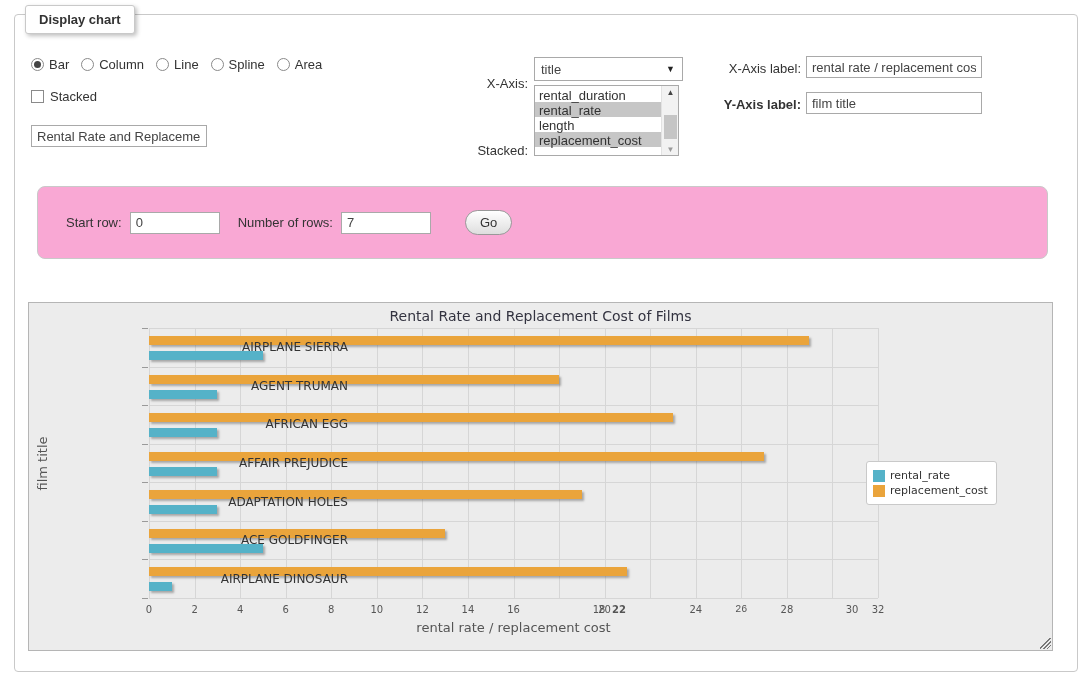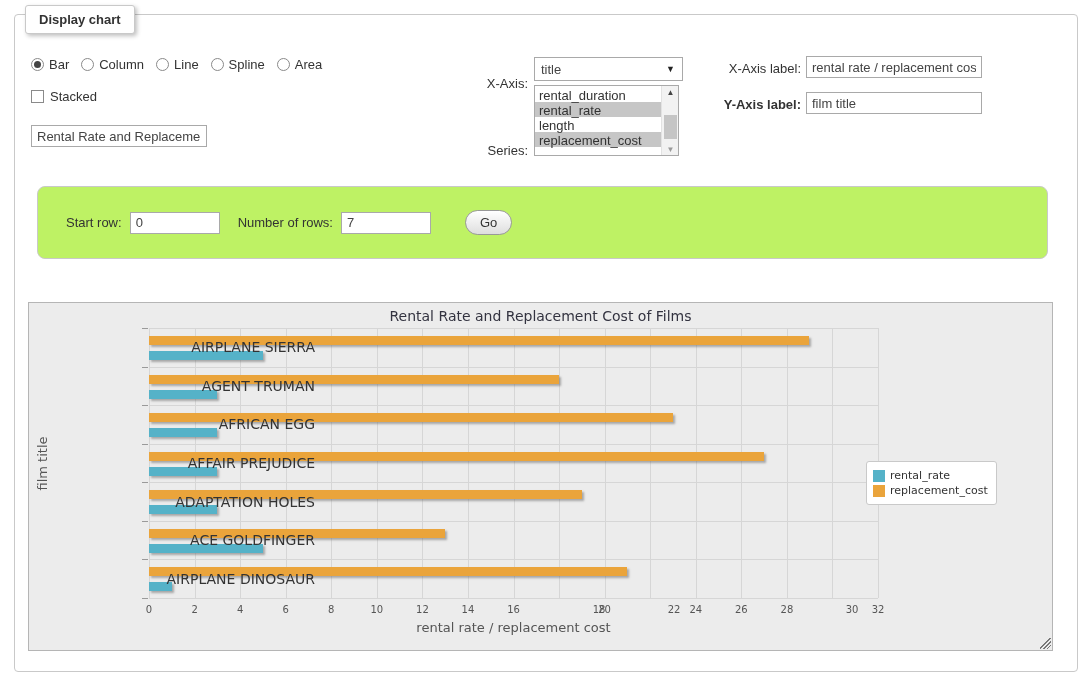--- a/index.html
+++ b/index.html
@@ -64,21 +64,21 @@
   }
   .scroll-arrow { position:absolute; left:0; width:17px; text-align:center; font-size:8px; }
   .scroll-arrow.up { top:2px; color:#444; }
   .scroll-arrow.down { bottom:1px; color:#9a9a9a; }
   .scroll-thumb { position:absolute; left:2px; top:29px; width:13px; height:24px; background:#c5c5c5; }
   #xlab-input { position:absolute; left:806px; top:56px; width:176px; }
   #ylab-input { position:absolute; left:806px; top:92px; width:176px; }
   
   .rows-panel {
     position:absolute; left:37px; top:186px; width:1011px; height:73px;
-    border:1px solid #c9c9c9; border-radius:8px; background:#bef264;
+    border:1px solid #c9c9c9; border-radius:8px; background:#f9a8d4;
     display:flex; align-items:center; padding-left:28px;
   }
   .rows-panel .lbl { margin-right:8px; }
   .rows-panel input.text { width:90px; margin-right:18px; }
   .go-button {
     margin-left:16px; padding:4px 14px; border:1px solid #999;
     border-radius:13px; background:linear-gradient(#ffffff,#dedede);
     font-size:13px; color:#333; cursor:pointer;
   }
   
@@ -86,22 +86,22 @@
     position:absolute; left:28px; top:302px; width:1025px; height:349px;
     background:#ececec; border:1px solid #b5b5b5;
     font-family:"DejaVu Sans", sans-serif;
   }
   .chart-title { position:absolute; top:5px; left:0; width:100%; text-align:center; font-size:14px; color:#333340; }
   .plot { position:absolute; left:120px; top:25px; width:729px; height:270px; }
   .gridline-v { position:absolute; top:0; bottom:0; width:1px; background:#d6d6d6; }
   .gridline-h { position:absolute; left:0; right:0; height:1px; background:#d6d6d6; }
   .bar { position:absolute; height:9px; box-shadow:2px 2px 2px rgba(110,110,110,0.55); }
   .cat-label {
-    position:absolute; right:737px; transform:translateY(-50%);
-    font-size:14px; color:#333; white-space:nowrap; text-align:right;
+    position:absolute; right:704px; transform:translateY(-50%);
+    font-size:12px; color:#333; white-space:nowrap; text-align:right;
   }
   .ytick { position:absolute; width:6px; height:1px; background:#9a9a9a; left:113px; }
   .xtick-label { position:absolute; transform:translateX(-50%); font-size:10px; color:#555; top:301px; }
   .xaxis-title { position:absolute; top:317px; left:120px; width:729px; text-align:center; font-size:13px; color:#555; }
   .yaxis-title {
     position:absolute; left:-37px; top:153px; width:100px; text-align:center;
     transform:rotate(-90deg); font-size:13px; color:#555;
   }
   .chart-legend {
     position:absolute; left:837px; top:158px; background:#fff;
@@ -143,21 +143,21 @@
 </div>
 
 <input class="text" id="title-input" value="Rental Rate and Replacement Cost of Films" style="">
 
 <span class="form-label" id="xaxis-label-span">X-Axis:</span>
 <div class="select-box">
   <span class="sel-text">title</span>
   <span class="sel-arrow">▼</span>
 </div>
 
-<span class="form-label" id="series-label-span">Series:</span>
+<span class="form-label" id="series-label-span">Stacked:</span>
 <div class="list-box">
   <div class="list-inner" id="series-options">
       <div class="list-option">rental_duration</div>
       <div class="list-option selected">rental_rate</div>
       <div class="list-option">length</div>
       <div class="list-option selected">replacement_cost</div>
     </div>
   <div class="list-scrollbar">
     <div class="scroll-arrow up">▲</div>
     <div class="scroll-thumb"></div>
@@ -237,23 +237,23 @@
       <div class="xtick-label" style="left: 165.6px;">2</div>
       <div class="xtick-label" style="left: 211.1px;">4</div>
       <div class="xtick-label" style="left: 256.7px;">6</div>
       <div class="xtick-label" style="left: 302.3px;">8</div>
       <div class="xtick-label" style="left: 347.8px;">10</div>
       <div class="xtick-label" style="left: 393.4px;">12</div>
       <div class="xtick-label" style="left: 438.9px;">14</div>
       <div class="xtick-label" style="left: 484.5px;">16</div>
       <div class="xtick-label" style="left: 530.1px; margin-left: 40px;">18</div>
       <div class="xtick-label" style="left: 575.6px;">20</div>
-      <div class="xtick-label" style="left: 645px;">22</div>
+      <div class="xtick-label" style="left: 590px; font-weight: bold;">22</div>
       <div class="xtick-label" style="left: 666.8px;">24</div>
-      <div class="xtick-label" style="left: 712.3px;">26</div>
+      <div class="xtick-label" style="left: 712.3px; font-family: Liberation Mono, monospace;">26</div>
       <div class="xtick-label" style="left: 757.9px;">28</div>
       <div class="xtick-label" style="left: 823px;">30</div>
       <div class="xtick-label" style="left: 849px;">32</div>
     </div>
   <div class="xaxis-title">rental rate / replacement cost</div>
   <div class="chart-legend" id="chart-legend">
       <div class="legend-item">
         <span class="swatch" style="background: rgb(85, 178, 200);"></span>
         <span class="legend-text">rental_rate</span>
       </div>

